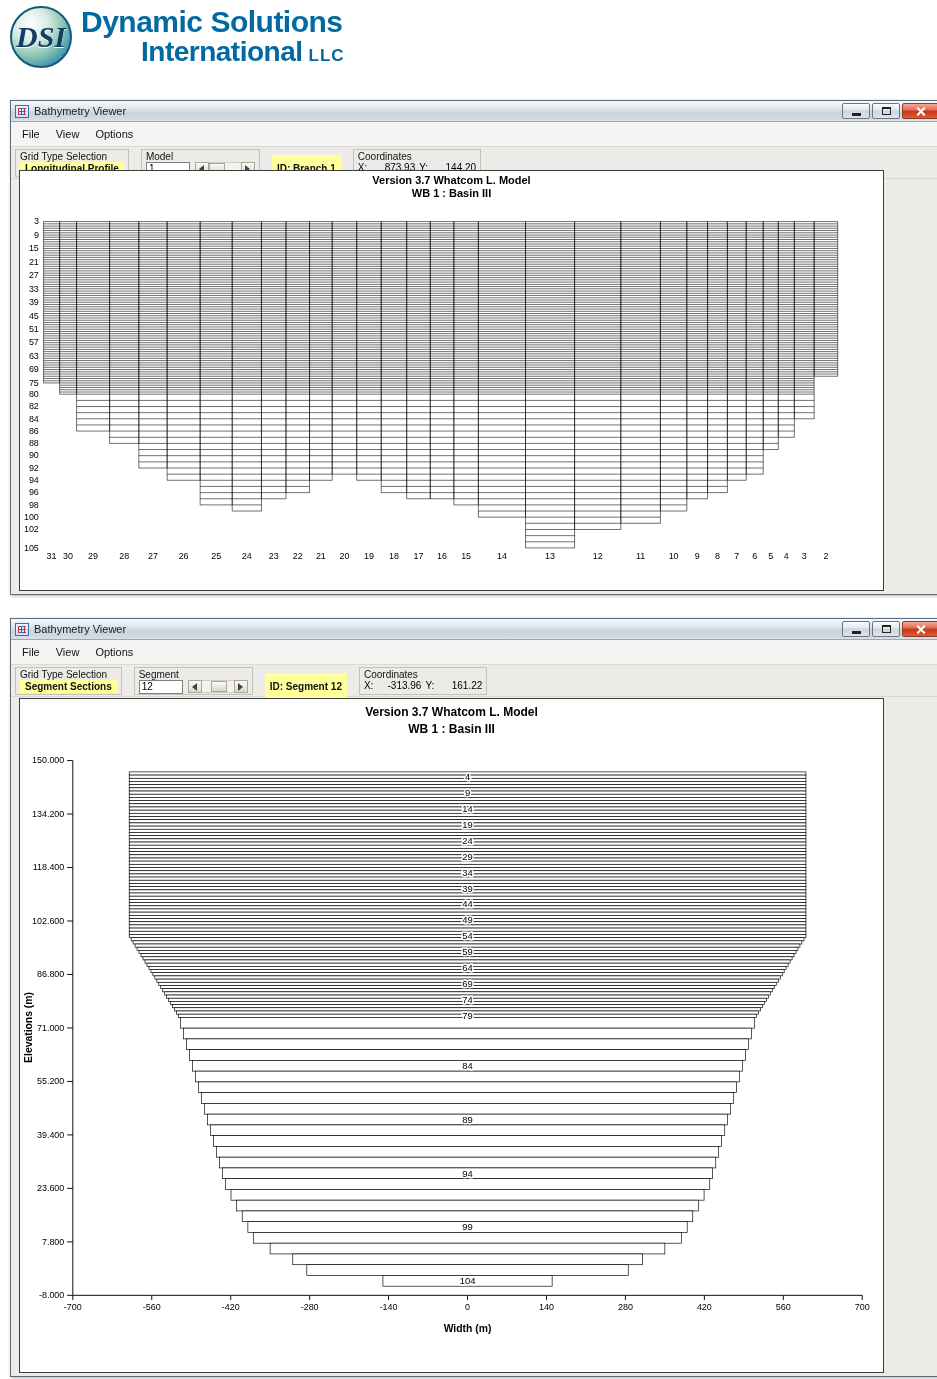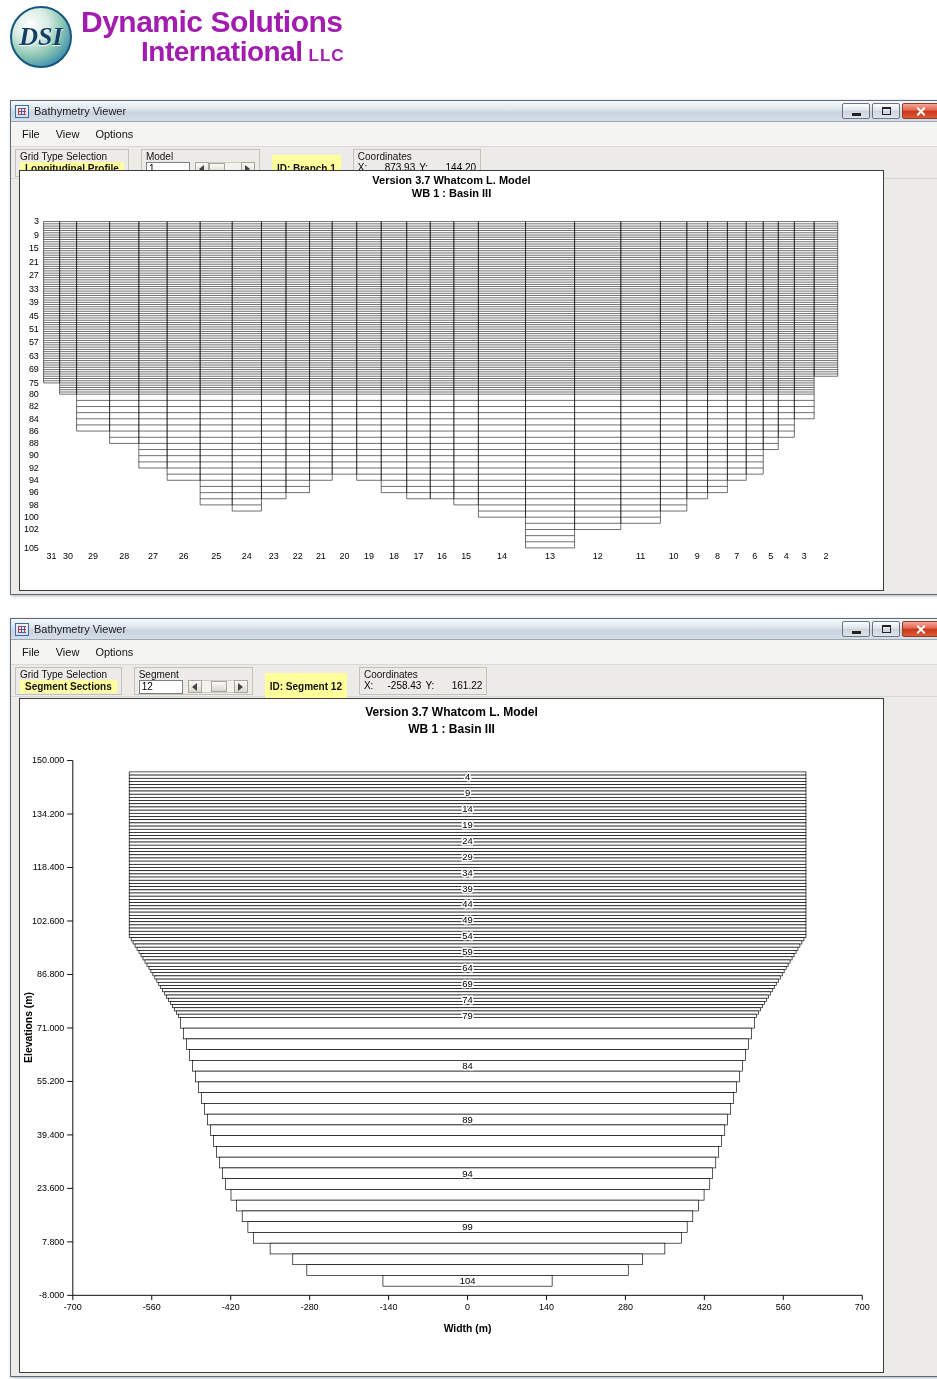--- a/index.html
+++ b/index.html
@@ -3,22 +3,22 @@
 <meta charset="utf-8">
 <style>
 *{margin:0;padding:0;box-sizing:border-box}
 html,body{width:937px;height:1379px;background:#fff;font-family:"Liberation Sans",sans-serif;overflow:hidden;position:relative}
 
 
 .logo{position:absolute;top:6px;left:10px;display:flex;align-items:flex-start;gap:9px}
 .logo-circle{width:62px;height:62px;border-radius:50%;border:2px solid #17577e;
   background:radial-gradient(circle at 32% 28%,#ffffff 0%,#d8ece4 30%,#8ec7b4 55%,#3f8fae 80%,#1b5c86 100%);
   display:flex;align-items:center;justify-content:center;font-family:"Liberation Serif",serif;
-  font-style:italic;font-weight:bold;font-size:26px;color:#123f63;text-shadow:0 1px 0 #fff}
-.logo-text{padding-top:1px;color:#a21caf;line-height:1.02}
+  font-style:italic;font-weight:bold;font-size:30px;color:#123f63;text-shadow:0 1px 0 #fff}
+.logo-text{padding-top:1px;color:#0369a1;line-height:1.02}
 .logo-line1{font-size:30px;font-weight:bold;letter-spacing:-0.5px}
 .logo-line2{font-size:28px;font-weight:bold;margin-left:60px;display:flex;align-items:baseline;letter-spacing:-0.5px}
 .logo-llc{font-size:17px;font-weight:bold;margin-left:6px;letter-spacing:1px}
 
 
 .window{position:absolute;left:10px;width:933px;border:1px solid #5c6b7a;background:#edebe7;box-shadow:1px 1px 3px rgba(0,0,0,.3)}
 #win1{top:100px;height:495px}
 #win2{top:618px;height:759px}
 .titlebar{height:21px;display:flex;align-items:center;padding:0 3px 0 4px;
   background:linear-gradient(180deg,#f7f9fb 0%,#dde5ed 40%,#c9d3de 60%,#d6dee7 100%);
@@ -285,21 +285,21 @@
               <span class="tri-right"></span>
             </span>
         </span>
       </div>
     </div>
     <div class="yellow idbox">ID: Segment  12</div>
     <div class="group">
       <div class="glabel">Coordinates</div>
       <div class="gcontent coordrow">
         <span>X:</span>
-        <span class="coord-val">-258.43</span>
+        <span class="coord-val">-313.96</span>
         <span>Y:</span>
         <span class="coord-val">161.22</span>
       </div>
     </div>
   </div>
   <div class="plot-panel">
     <div class="plot-title">Version 3.7 Whatcom L. Model</div>
     <div class="plot-subtitle">WB 1 : Basin III</div>
     <svg id="chart2" class="chart" viewBox="0 0 915 673">
         <path class="axis" d="M56,45L56,612L893,612"></path>

